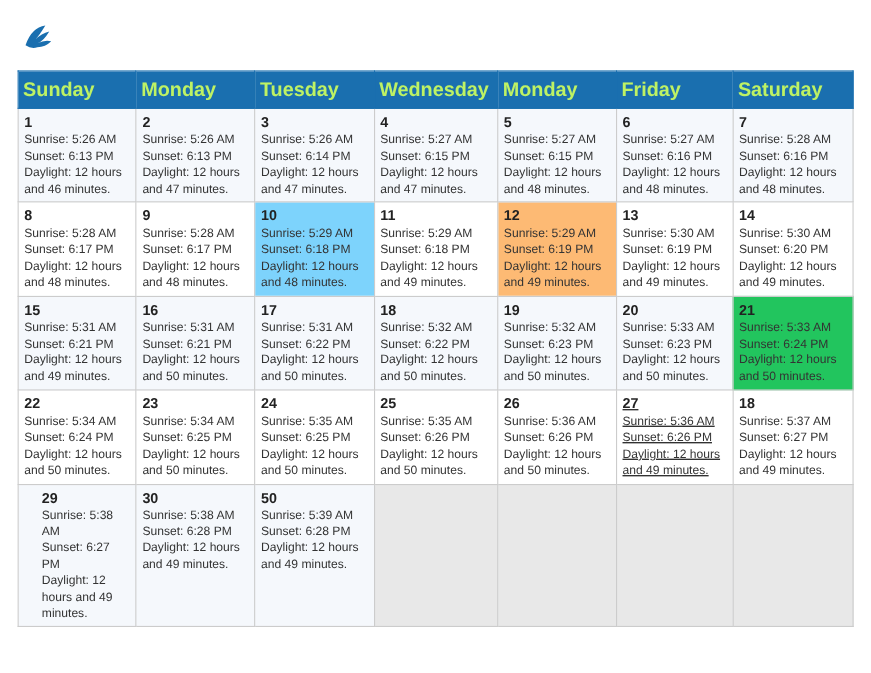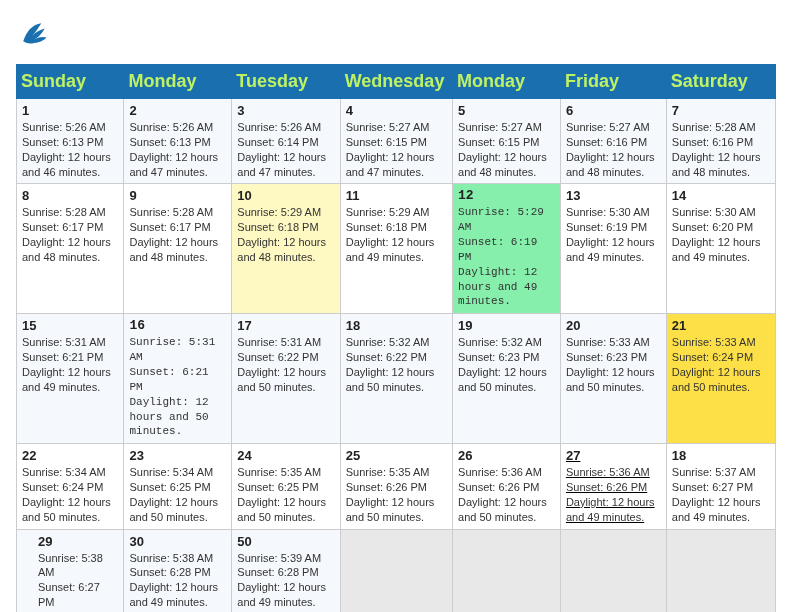--- a/index.html
+++ b/index.html
@@ -143,67 +143,67 @@
       </tr>
       <tr>
         <td style="background: rgb(255, 255, 255);">
           <span class="day-num">8</span>
           <div class="day-detail">Sunrise: 5:28 AM<br>Sunset: 6:17 PM<br>Daylight: 12 hours and 48 minutes.</div>
         </td>
         <td style="background: rgb(255, 255, 255);">
           <span class="day-num">9</span>
           <div class="day-detail">Sunrise: 5:28 AM<br>Sunset: 6:17 PM<br>Daylight: 12 hours and 48 minutes.</div>
         </td>
-        <td style="background: #fef9c3; margin-left: 32px;">
+        <td style="background: #7dd3fc; margin-left: 32px;">
           <span class="day-num">10</span>
           <div class="day-detail">Sunrise: 5:29 AM<br>Sunset: 6:18 PM<br>Daylight: 12 hours and 48 minutes.</div>
         </td>
         <td style="background: rgb(255, 255, 255);">
           <span class="day-num">11</span>
           <div class="day-detail">Sunrise: 5:29 AM<br>Sunset: 6:18 PM<br>Daylight: 12 hours and 49 minutes.</div>
         </td>
-        <td style="background: #86efac; font-family: Liberation Mono, monospace;">
+        <td style="background: #fdba74;">
           <span class="day-num">12</span>
           <div class="day-detail">Sunrise: 5:29 AM<br>Sunset: 6:19 PM<br>Daylight: 12 hours and 49 minutes.</div>
         </td>
         <td style="background: rgb(255, 255, 255);">
           <span class="day-num">13</span>
           <div class="day-detail">Sunrise: 5:30 AM<br>Sunset: 6:19 PM<br>Daylight: 12 hours and 49 minutes.</div>
         </td>
         <td style="background: rgb(255, 255, 255);">
           <span class="day-num">14</span>
           <div class="day-detail">Sunrise: 5:30 AM<br>Sunset: 6:20 PM<br>Daylight: 12 hours and 49 minutes.</div>
         </td>
       </tr>
       <tr style="background: rgb(245, 248, 252);">
         <td style="background: rgb(245, 248, 252);">
           <span class="day-num">15</span>
           <div class="day-detail">Sunrise: 5:31 AM<br>Sunset: 6:21 PM<br>Daylight: 12 hours and 49 minutes.</div>
         </td>
-        <td style="background: rgb(245, 248, 252); font-family: Liberation Mono, monospace;">
+        <td style="background: rgb(245, 248, 252);">
           <span class="day-num">16</span>
           <div class="day-detail">Sunrise: 5:31 AM<br>Sunset: 6:21 PM<br>Daylight: 12 hours and 50 minutes.</div>
         </td>
         <td style="background: rgb(245, 248, 252);">
           <span class="day-num">17</span>
           <div class="day-detail">Sunrise: 5:31 AM<br>Sunset: 6:22 PM<br>Daylight: 12 hours and 50 minutes.</div>
         </td>
         <td style="background: rgb(245, 248, 252);">
           <span class="day-num">18</span>
           <div class="day-detail">Sunrise: 5:32 AM<br>Sunset: 6:22 PM<br>Daylight: 12 hours and 50 minutes.</div>
         </td>
         <td style="background: rgb(245, 248, 252);">
           <span class="day-num">19</span>
           <div class="day-detail">Sunrise: 5:32 AM<br>Sunset: 6:23 PM<br>Daylight: 12 hours and 50 minutes.</div>
         </td>
         <td style="background: rgb(245, 248, 252); margin-left: 24px;">
           <span class="day-num">20</span>
           <div class="day-detail">Sunrise: 5:33 AM<br>Sunset: 6:23 PM<br>Daylight: 12 hours and 50 minutes.</div>
         </td>
-        <td style="background: #fde047;">
+        <td style="background: #22c55e;">
           <span class="day-num">21</span>
           <div class="day-detail">Sunrise: 5:33 AM<br>Sunset: 6:24 PM<br>Daylight: 12 hours and 50 minutes.</div>
         </td>
       </tr>
       <tr>
         <td style="background: rgb(255, 255, 255);">
           <span class="day-num">22</span>
           <div class="day-detail">Sunrise: 5:34 AM<br>Sunset: 6:24 PM<br>Daylight: 12 hours and 50 minutes.</div>
         </td>
         <td style="background: rgb(255, 255, 255);">

